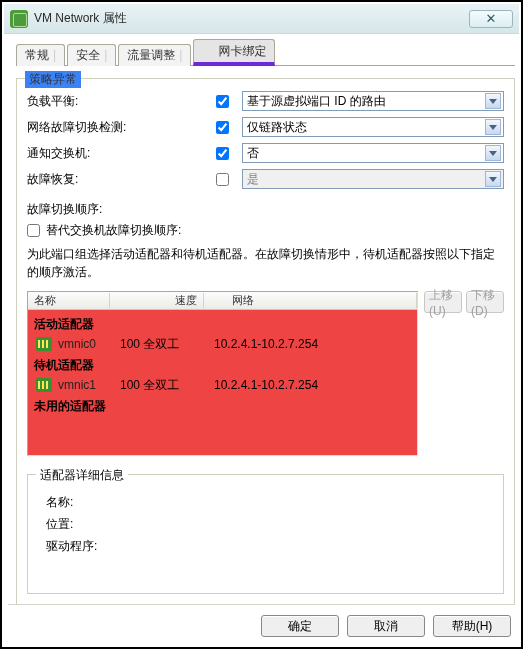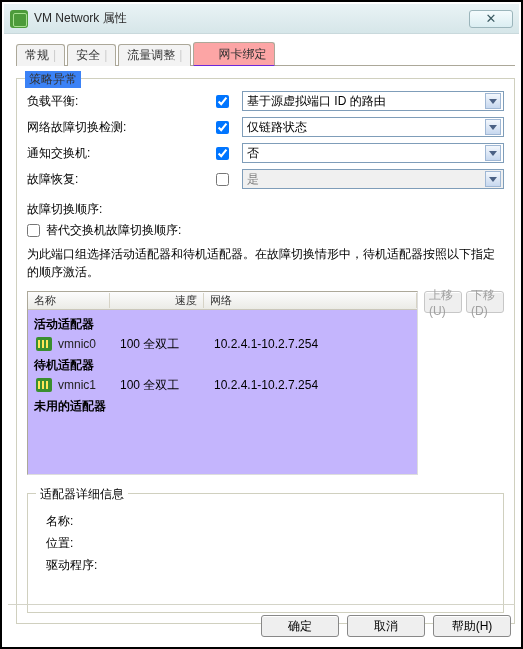--- a/index.html
+++ b/index.html
@@ -46,23 +46,23 @@
     border:1px solid #aca899; border-bottom:none;
     background:#f3f3f3;
     padding: 2px 8px 2px 8px;
     margin-right: 2px;
     border-radius: 3px 3px 0 0;
     position:relative; top:1px;
     color:#333;
   }
   .tab .sep { color:#ccc; margin-left:4px;}
   .tab.active {
-    background:#fca5a5;
+    background:#e5e5e5;
     padding-top:3px;
-    border-bottom:1px solid #6d28d9;
+    border-bottom:4px solid #6d28d9;
     top:1px;
     padding-left:24px;
   }
   .group {
     border:1px solid #d0d0bf;
     margin-top:12px;
     padding: 10px 10px 10px 10px;
     position:relative;
   }
   .group > .legend {
@@ -89,28 +89,28 @@
     border:1px solid #9fb7d4;
     display:flex;align-items:center;justify-content:center;
   }
   .select .arrow::after{content:"";border-left:4px solid transparent;border-right:4px solid transparent;border-top:5px solid #4b6184;}
   .select.disabled { background:#f0f0f0; color:#808080;}
   .note { margin-top:6px; line-height:1.5;}
   .check-row{display:flex;align-items:center;gap:6px;margin:4px 0 4px 0;}
   .list-area{ margin-top:10px; display:flex; gap:6px;}
   .list {
     flex:1; border:1px inset #ddd; border-top:1px solid #aca899; border-left:1px solid #aca899;
-    background:#c4b5fd; height:184px; overflow:hidden;
+    background:#ef4444; height:165px; overflow:hidden;
   }
   .list-header{
     display:flex; background:linear-gradient(#fcfcfd,#ebebe6);
     border-bottom:1px solid #cac7ba; height:18px; align-items:center;
   }
   .list-header .col{ border-right:1px solid #d6d3c6; padding:0 6px; font-size:11px; color:#333;}
-  .col-name{width:82px;} .col-speed{width:94px;text-align:right;} .col-net{flex:1;}
+  .col-name{width:82px;} .col-speed{width:94px;text-align:right;} .col-net{flex:1;margin-left:22px;}
   .list-body{padding:2px 0 0 4px;}
   .grp-title{font-weight:bold; margin:4px 0 2px 2px;}
   .nic-row{display:flex;align-items:center;height:18px;}
   .nic-ico{width:16px;height:14px;background:#3a8f2f;border-radius:2px;margin-left:4px;position:relative;}
   .nic-ico::after{content:"";position:absolute;left:2px;top:3px;width:12px;height:8px;background:repeating-linear-gradient(90deg,#ffe657 0 2px,#3a8f2f 2px 4px);}
   .nic-name{width:62px;margin-left:6px;color:#222;}
   .nic-speed{width:94px;}
   .nic-net{flex:1;}
   .side-btns{width:80px;display:flex;flex-direction:row;gap:4px;}
   .btn{

